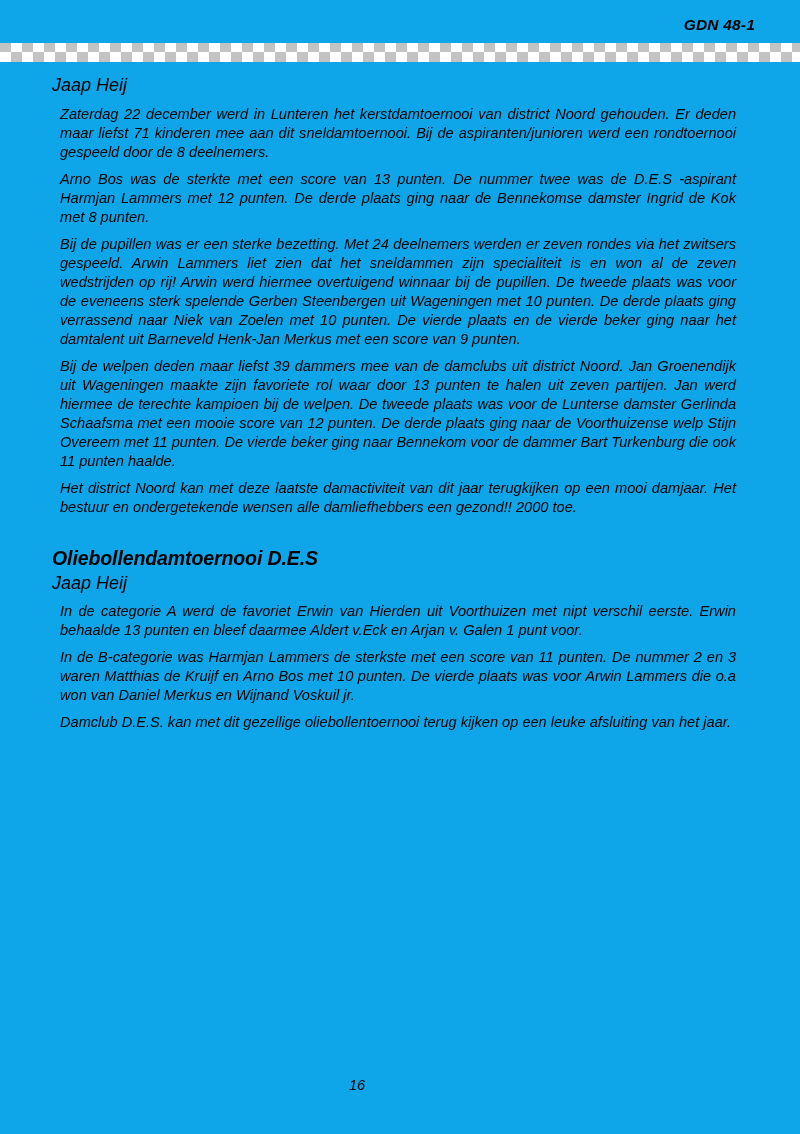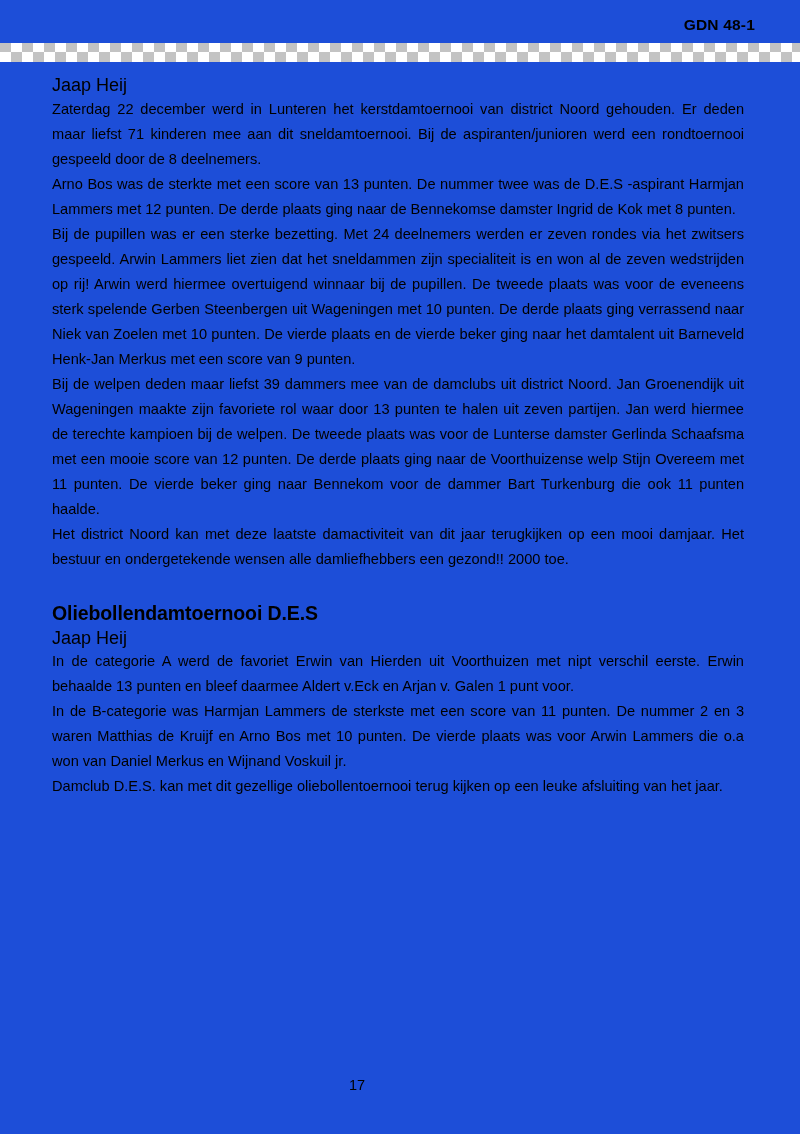--- a/index.html
+++ b/index.html
@@ -9,23 +9,24 @@
     background: #ffffff;
   }
   body {
     font-family: "Liberation Sans", sans-serif;
     color: #000000;
   }
   .page {
     position: relative;
     width: 800px;
     height: 1134px;
-    background: #1d4ed8;
+    background: #0ea5e9;
     overflow: hidden;
     box-sizing: border-box;
+    font-style: italic;
   }
 
   
   .header {
     position: absolute;
     top: 0;
     left: 0;
     width: 800px;
     height: 42px;
     box-sizing: border-box;
@@ -83,23 +84,23 @@
     line-height: 1.18;
     letter-spacing: -0.1px;
   }
   .byline {
     margin: 3px 0 0 0;
     font-size: 18px;
     line-height: 1.2;
   }
 
   p.body-text {
-    margin: 0;
+    margin: 8px;
     font-size: 14.6px;
-    line-height: 25px;
+    line-height: 19px;
     text-align: justify;
     text-justify: inter-word;
     hyphens: none;
   }
   .gap-before-body { margin-top: 21px; }
   .gap-small       { margin-top: 0px; }
   .gap-para        { margin-top: 19px; }
   .gap-section     { margin-top: 30px; }
 
   
@@ -145,15 +146,15 @@
       <h1 class="article-title">Oliebollendamtoernooi D.E.S</h1>
       <div class="byline">Jaap Heij</div>
 
       <p class="body-text gap-small">In de categorie A werd de favoriet Erwin van Hierden uit Voorthuizen met nipt verschil eerste. Erwin behaalde 13 punten en bleef daarmee Aldert v.Eck en Arjan v. Galen 1 punt voor.</p>
       <p class="body-text gap-small">In de B-categorie was Harmjan Lammers de sterkste met een score van 11 punten. De nummer 2 en 3 waren Matthias de Kruijf en Arno Bos met 10 punten. De vierde plaats was voor Arwin Lammers die o.a won van Daniel Merkus en Wijnand Voskuil jr.</p>
       <p class="body-text gap-para">Damclub D.E.S. kan met dit gezellige oliebollentoernooi terug kijken op een leuke afsluiting van het jaar.</p>
     </div>
 
   </div>
 
-  <div class="page-number">17</div>
+  <div class="page-number">16</div>
 
 </div>
 
 </body></html>

